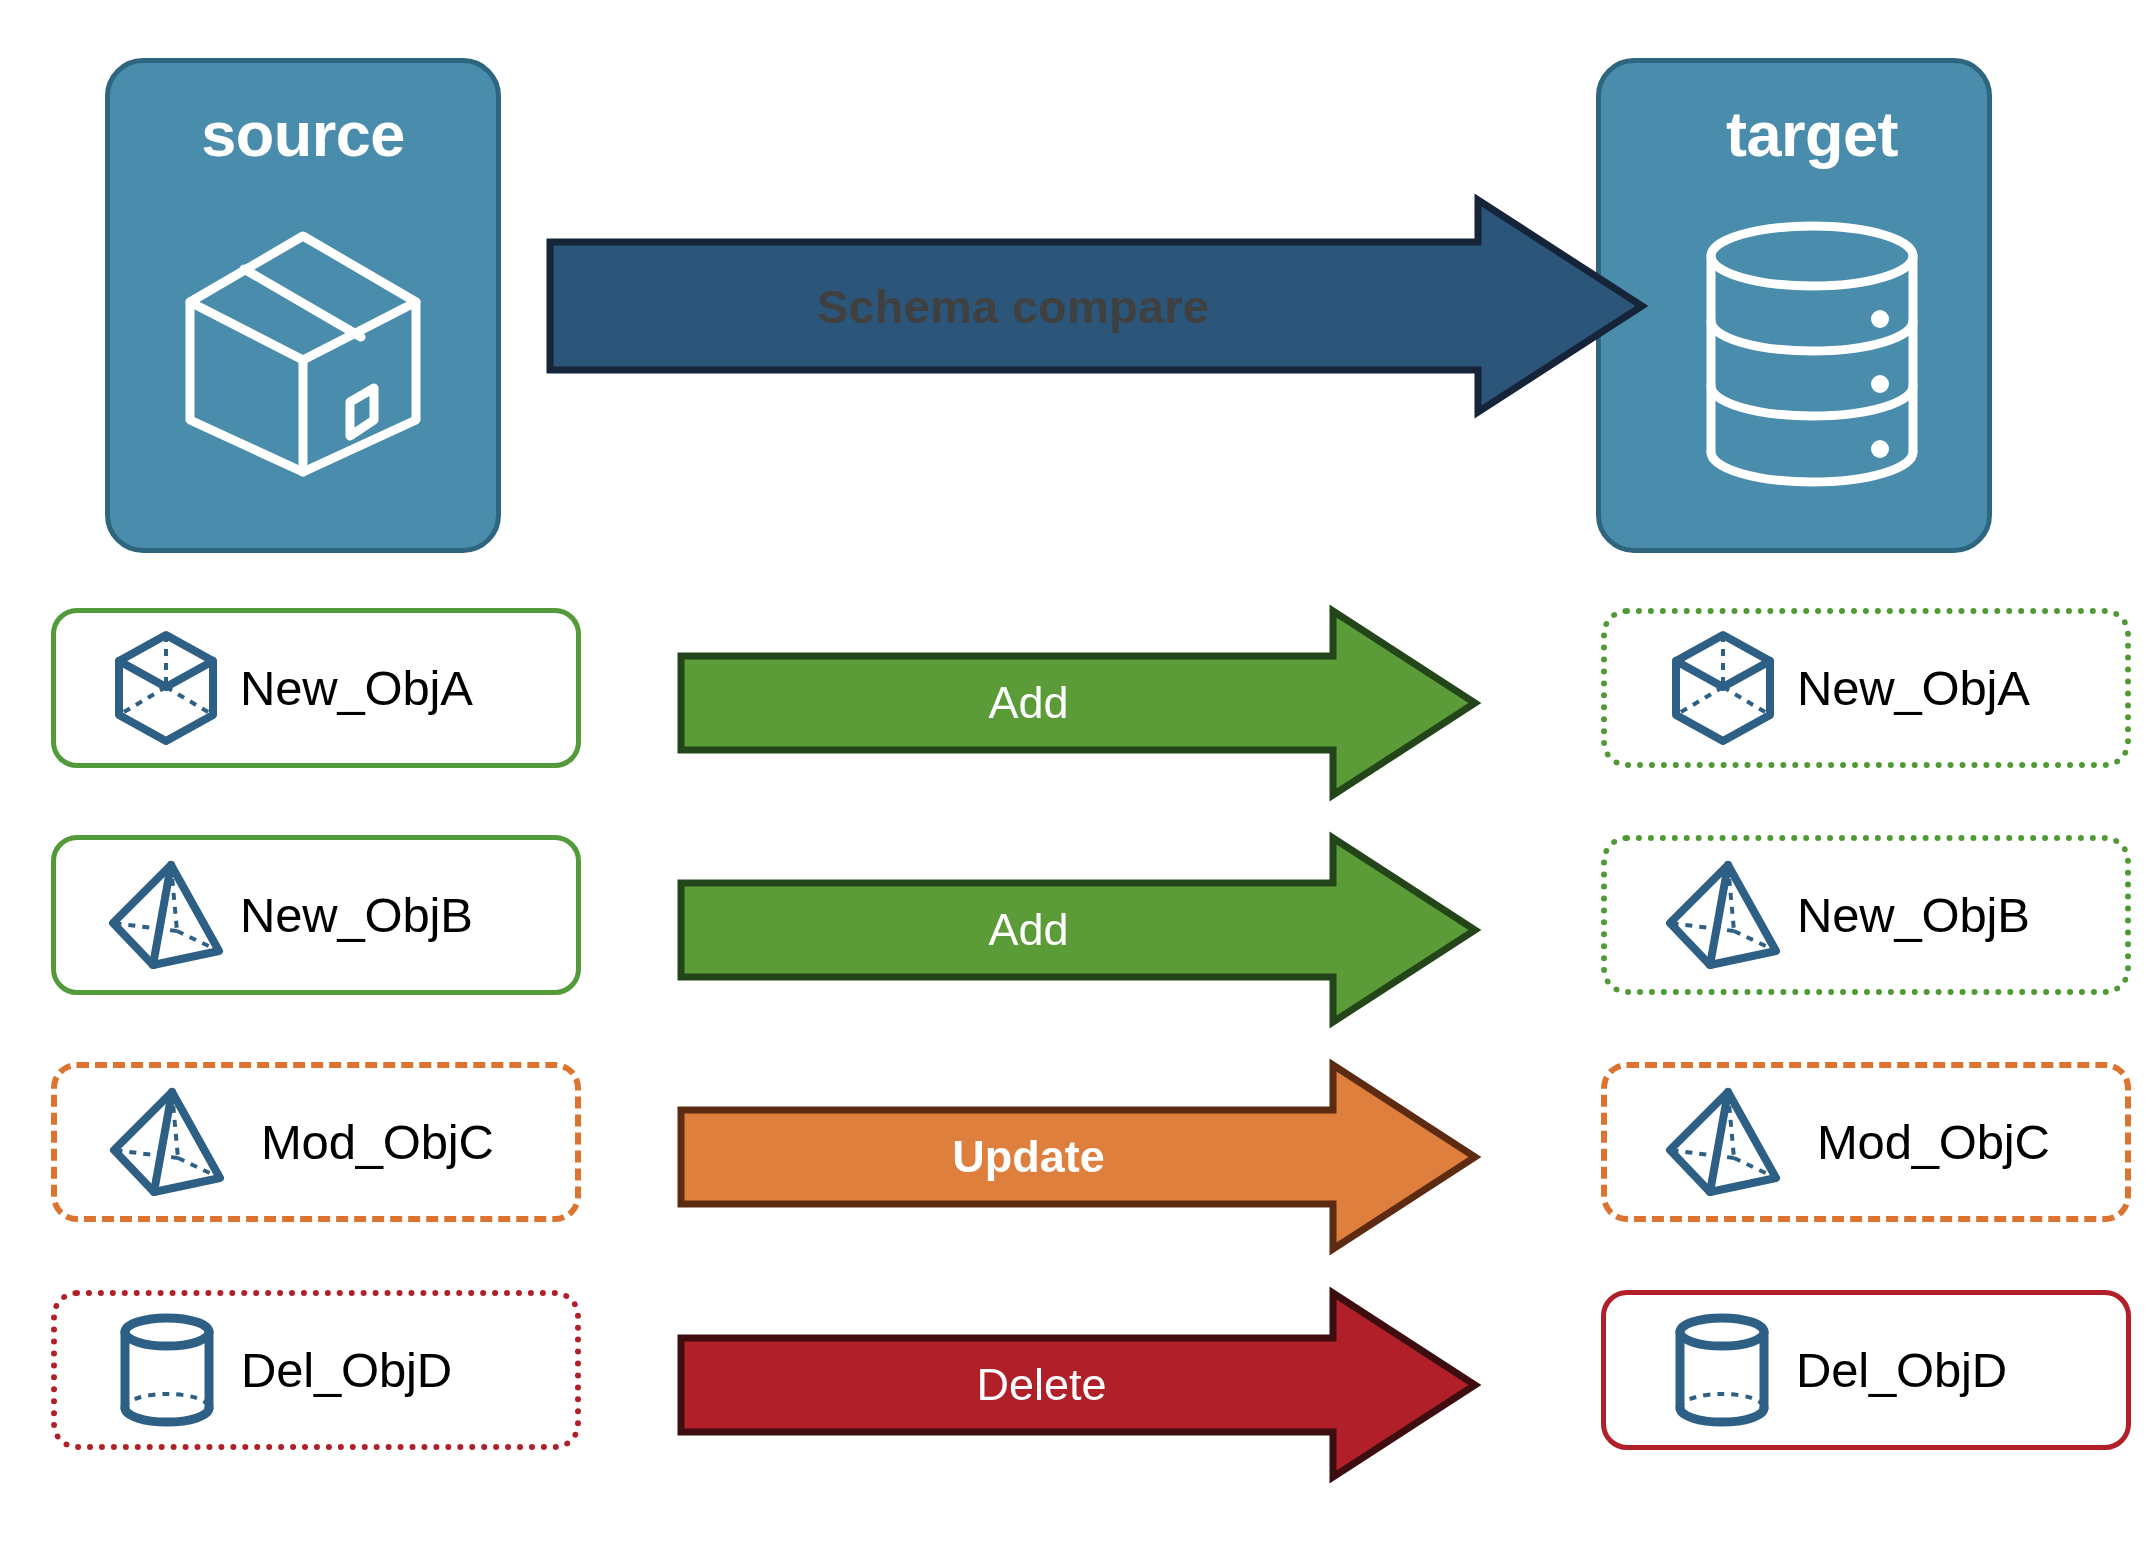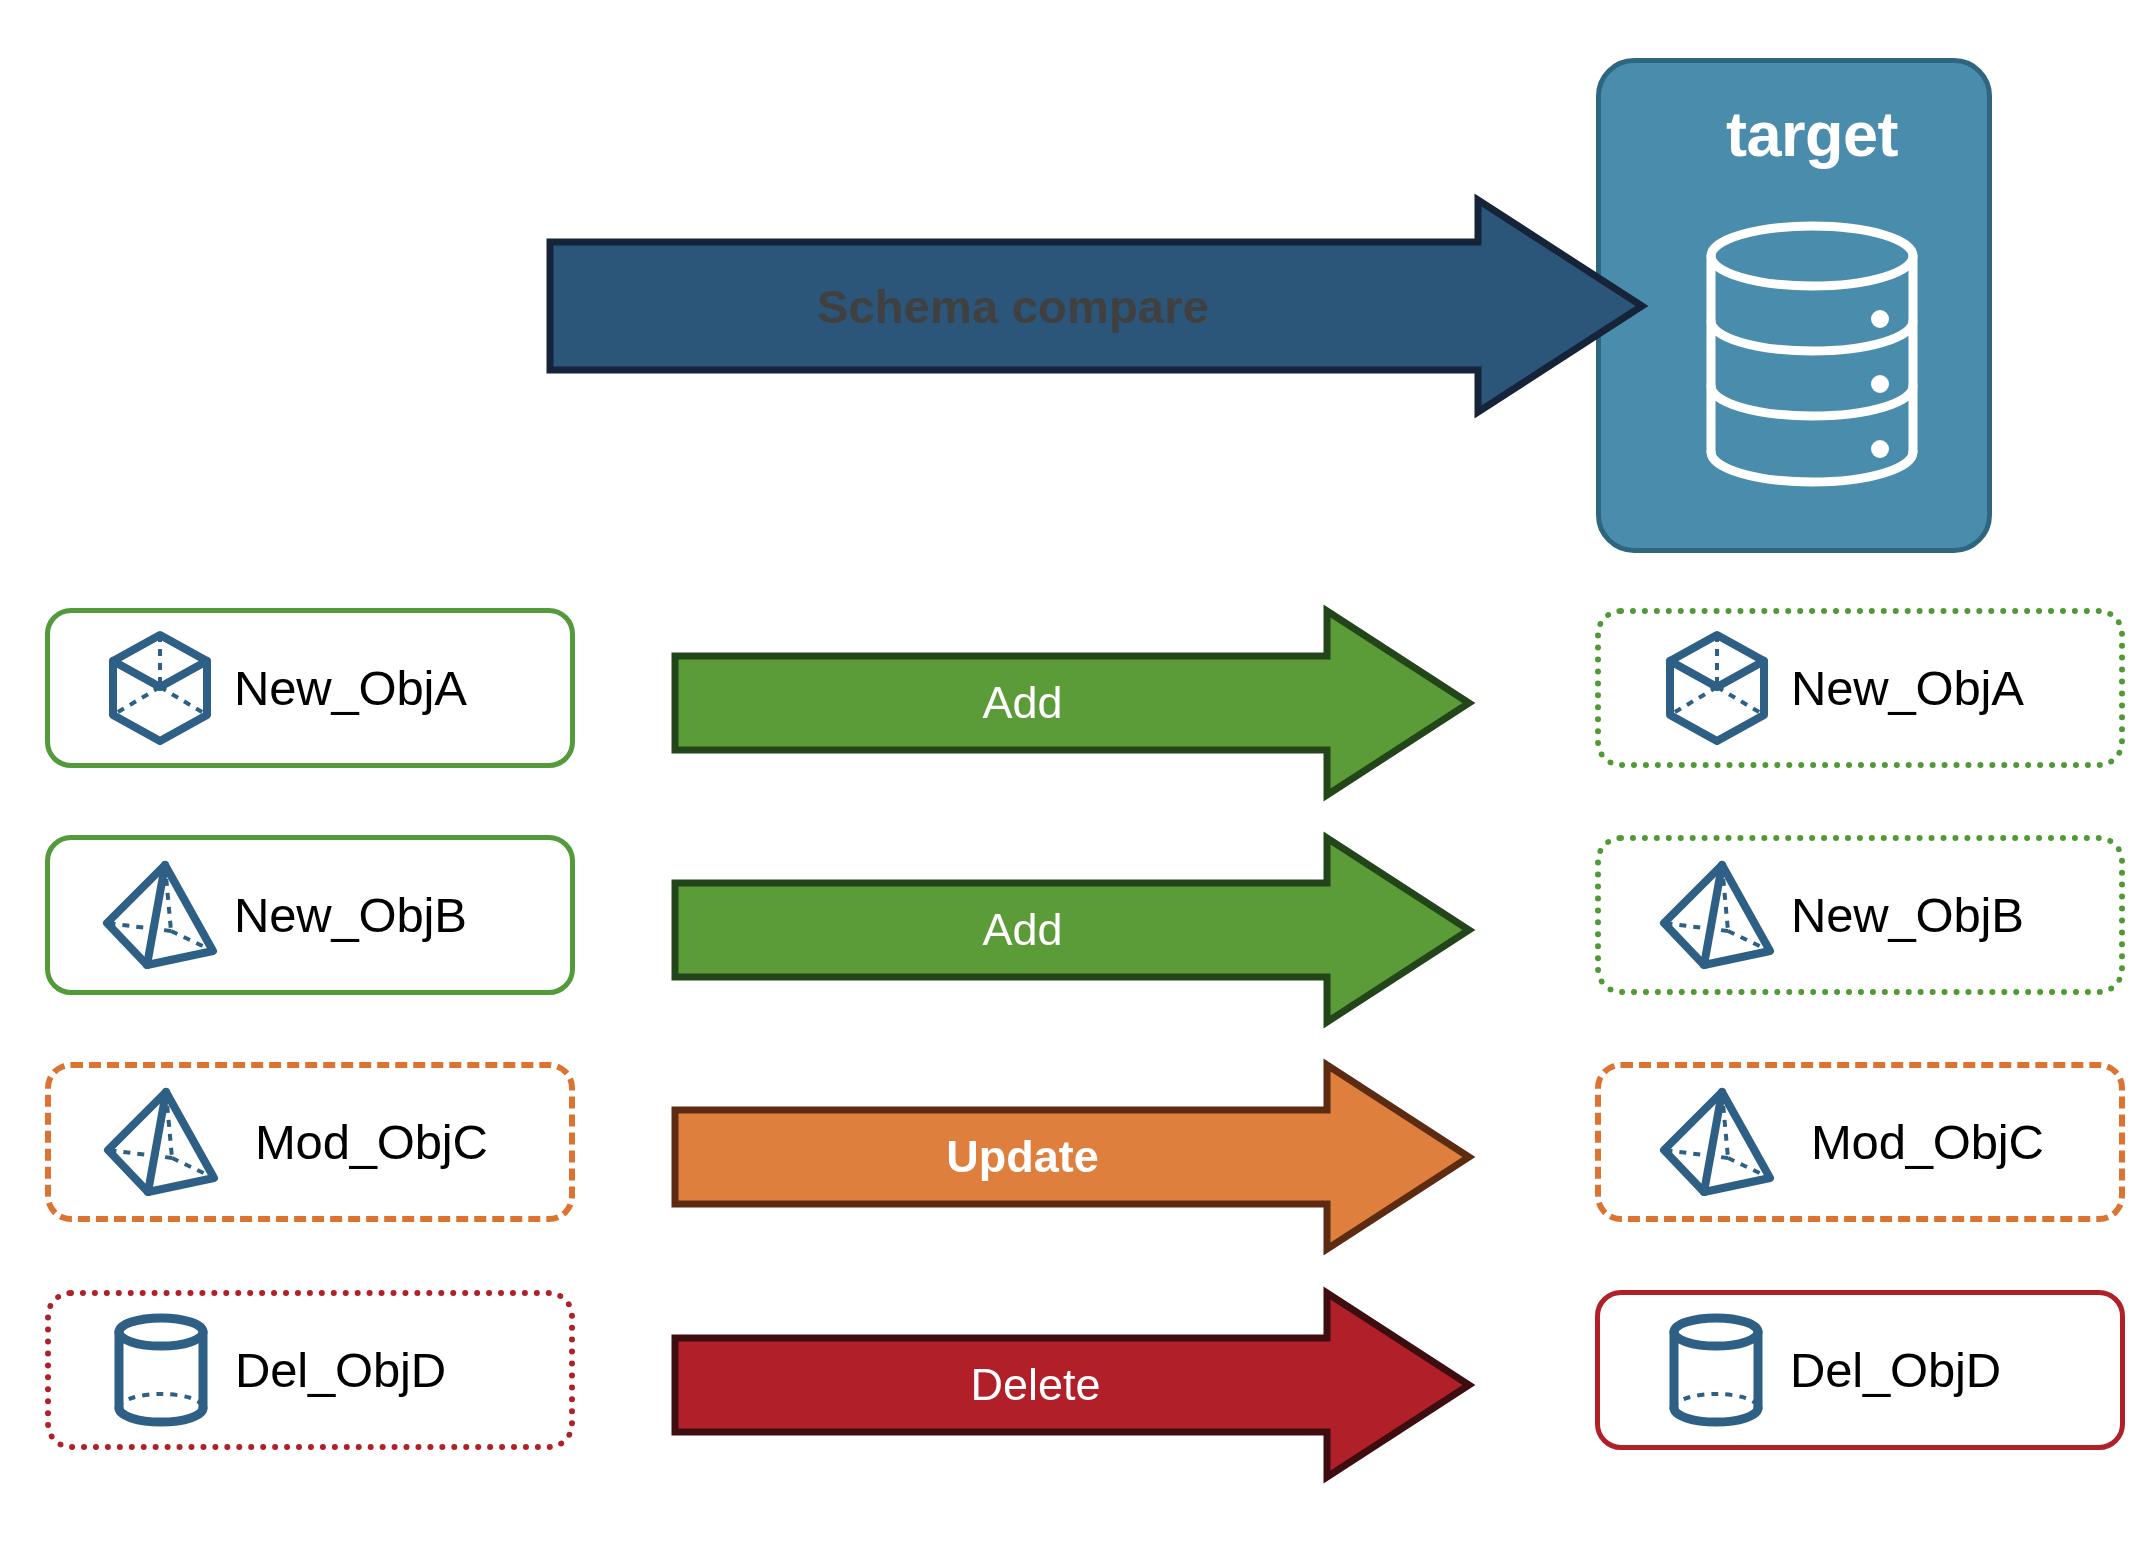--- a/index.html
+++ b/index.html
@@ -71,21 +71,21 @@
     color: #404040;
     font-size: 47px;
     letter-spacing: 0.2px;
     pointer-events: none;
     font-weight: bold;
   }
 
   
   .row {
     position: absolute;
-    left: 0;
+    left: 6px;
     width: 1734px;
     height: 190px;
   }
   .obj-card {
     position: absolute;
     box-sizing: border-box;
     background: #ffffff;
     border-radius: 26px;
     display: flex;
     align-items: center;
@@ -136,20 +136,37 @@
     pointer-events: none;
     margin-left: 23px;
   }
   svg { display: block; overflow: visible; }
 </style>
 </head>
 <body>
 
 <div id="canvas">
 
+  <div class="endpoint source">
+    <div class="endpoint-title">source</div>
+    <div class="endpoint-figure">
+      <svg width="250" height="260" viewBox="0 0 250 260">
+        <g fill="none" stroke="#ffffff" stroke-width="9" stroke-linejoin="round" stroke-linecap="round">
+
+          <path d="M125 12 L238 78 L238 196 L125 248 L12 196 L12 78 Z"></path>
+          <path d="M12 78 L125 136 L238 78"></path>
+          <path d="M125 136 L125 248"></path>
+
+          <path d="M66 45 L183 113"></path>
+
+          <path d="M172 178 L196 164 L196 196 L172 212 Z"></path>
+        </g>
+      </svg>
+    </div>
+  </div>
 
   <div class="endpoint target">
     <div class="endpoint-title">target</div>
     <div class="endpoint-figure">
       <svg width="230" height="268" viewBox="0 0 230 268">
         <g fill="none" stroke="#ffffff" stroke-width="9" stroke-linejoin="round" stroke-linecap="round">
           <ellipse cx="115" cy="36" rx="101" ry="30"></ellipse>
           <path d="M14 36 L14 232"></path>
           <path d="M216 36 L216 232"></path>
           <path d="M14 232 A101 30 0 0 0 216 232"></path>

